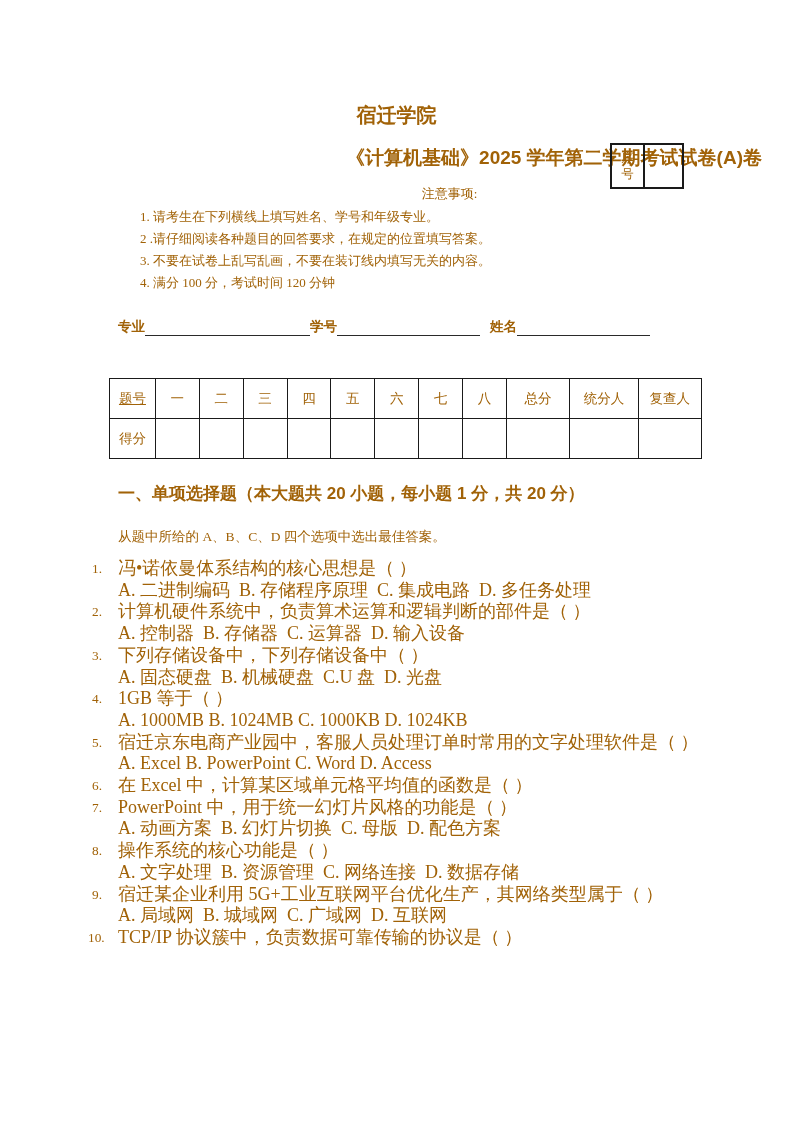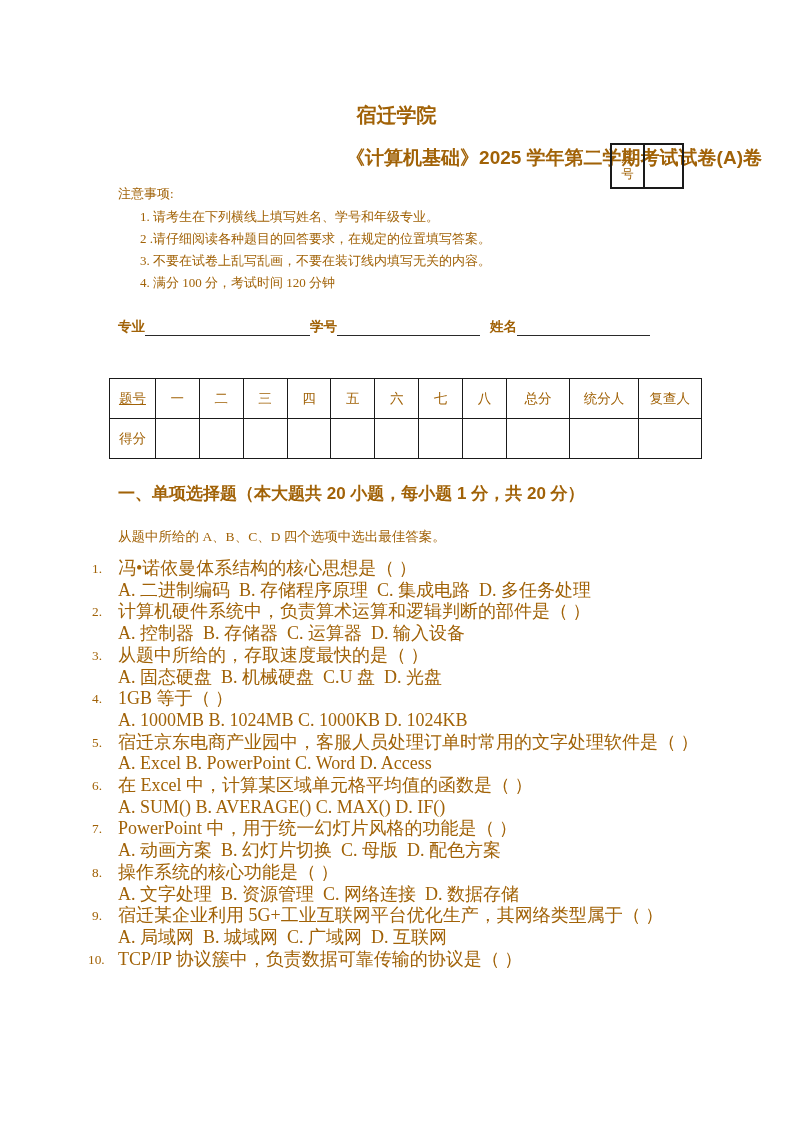--- a/index.html
+++ b/index.html
@@ -22,21 +22,21 @@
     position:absolute; left:610px; top:143px; width:74px; height:46px;
     border:2px solid #1a1a1a; display:flex;
   }
   .serial-label {
     width:33px; border-right:2px solid #1a1a1a; display:flex;
     flex-direction:column; align-items:center; justify-content:center;
     font-size:12.5px; line-height:16px;
   }
   .serial-label span { display:block; }
   .serial-value { flex:1; }
-  .notes-title { margin:13px 12px 0 118px; font-size:13px; line-height:19px; }
+  .notes-title { margin:13px 12px 0 118px; font-size:13px; line-height:19px;text-align:center; }
   .notes { margin:3px 0 0 140px; }
   .note-line { font-size:13px; line-height:22px; white-space:pre-wrap; }
   .blanks-line { margin:24px 0 0 118px; font-size:13.5px; height:20px; }
   .blank-label { vertical-align:bottom;font-weight:bold; }
   .blank {
     display:inline-block; border-bottom:1px solid #2a2a2a; height:16px;
     vertical-align:bottom;
   }
   .blank.major { width:165px; }
   .blank.sid   { width:143px; margin-right:10px; }
@@ -173,21 +173,21 @@
       <span class="q-num">2.</span>
       <div class="q-body">
         <div class="q-text">计算机硬件系统中，负责算术运算和逻辑判断的部件是（ ）</div>
         <div class="q-options">A. 控制器  B. 存储器  C. 运算器  D. 输入设备</div>
       </div>
     </div>
 
     <div class="question">
       <span class="q-num">3.</span>
       <div class="q-body">
-        <div class="q-text">从题中所给的，存取速度最快的是（ ）</div>
+        <div class="q-text">下列存储设备中，下列存储设备中（ ）</div>
         <div class="q-options">A. 固态硬盘  B. 机械硬盘  C.U 盘  D. 光盘</div>
       </div>
     </div>
 
     <div class="question">
       <span class="q-num">4.</span>
       <div class="q-body">
         <div class="q-text">1GB 等于（ ）</div>
         <div class="q-options">A. 1000MB B. 1024MB C. 1000KB D. 1024KB</div>
       </div>
@@ -198,21 +198,20 @@
       <div class="q-body">
         <div class="q-text">宿迁京东电商产业园中，客服人员处理订单时常用的文字处理软件是（ ）</div>
         <div class="q-options">A. Excel B. PowerPoint C. Word D. Access</div>
       </div>
     </div>
 
     <div class="question">
       <span class="q-num">6.</span>
       <div class="q-body">
         <div class="q-text">在 Excel 中，计算某区域单元格平均值的函数是（ ）</div>
-        <div class="q-options">A. SUM() B. AVERAGE() C. MAX() D. IF()</div>
       </div>
     </div>
 
     <div class="question">
       <span class="q-num">7.</span>
       <div class="q-body">
         <div class="q-text">PowerPoint 中，用于统一幻灯片风格的功能是（ ）</div>
         <div class="q-options">A. 动画方案  B. 幻灯片切换  C. 母版  D. 配色方案</div>
       </div>
     </div>

